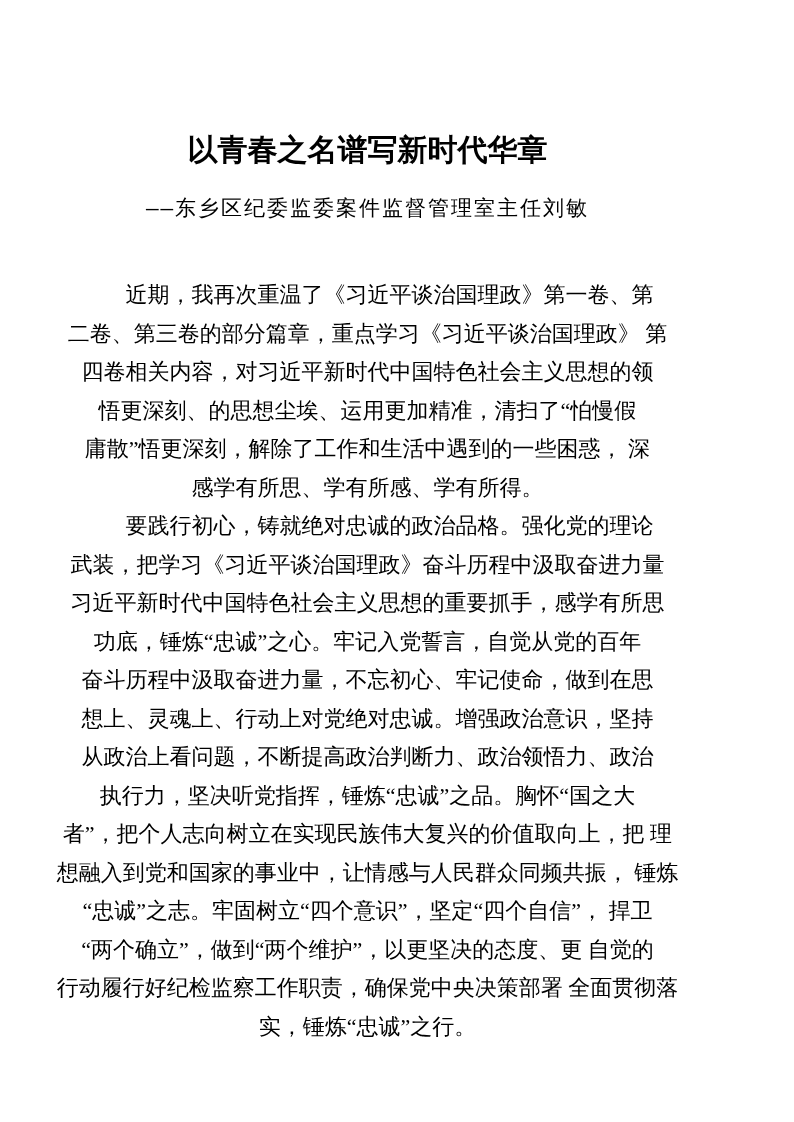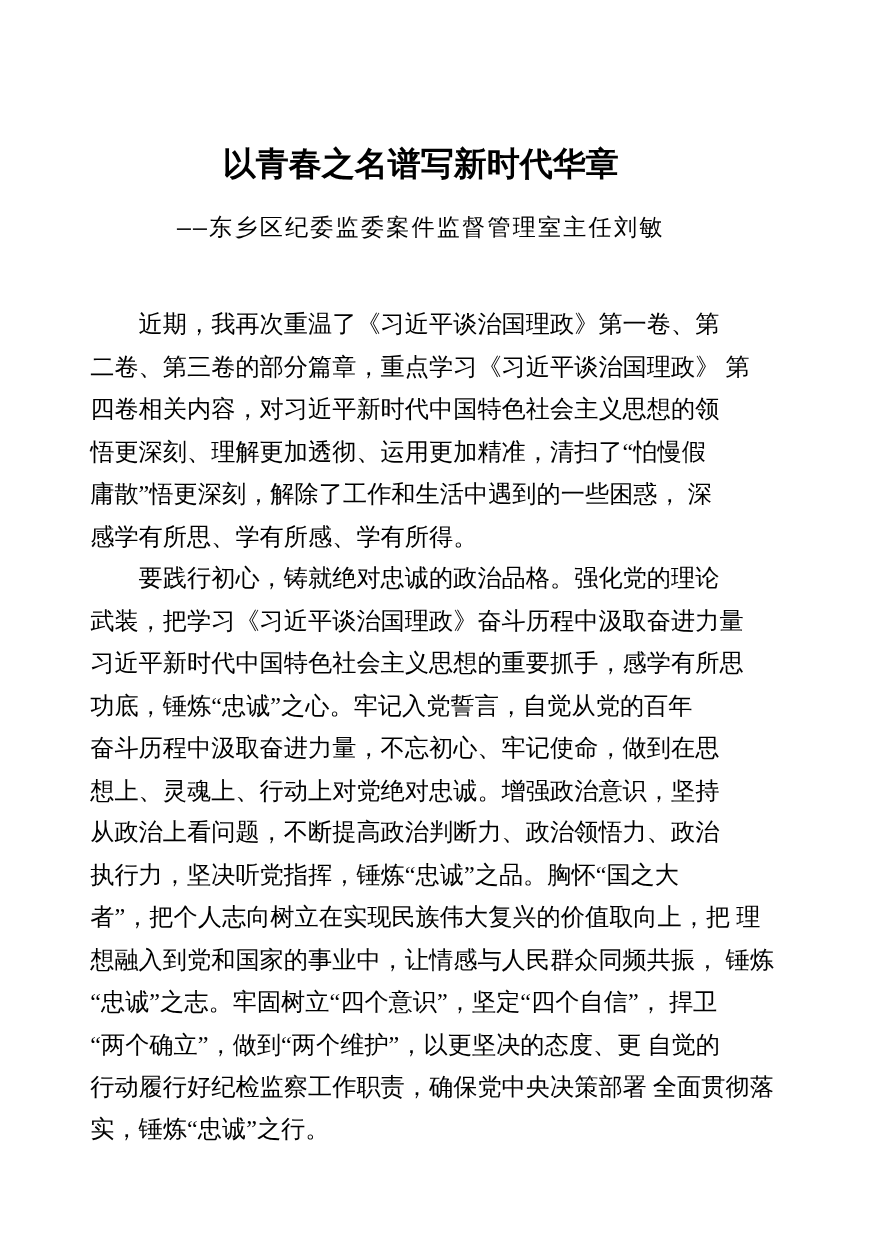--- a/index.html
+++ b/index.html
@@ -8,21 +8,21 @@
     background: #ffffff;
   }
   .page {
     position: relative;
     width: 794px;
     height: 1122px;
     margin: 0 auto;
     background: #ffffff;
     color: #000000;
     box-sizing: border-box;
-    padding: 128px 111px 0 82px;
+    padding: 128px 111px 0 52px;
     font-family: "Liberation Serif", "DejaVu Serif", serif;
     overflow: hidden;
   }
   .doc-title {
     margin: 0;
     text-align: center;
     font-size: 30px;
     font-weight: bold;
     line-height: 44px;
     letter-spacing: 0px;
@@ -35,20 +35,21 @@
     font-weight: normal;
     line-height: 32px;
     letter-spacing: 2px;
     color: #000000;
     font-family: Liberation Mono, monospace;
   }
   .doc-body {
     margin-top: 50px;
     font-size: 22px;
     color: #000000;
+    text-align: center;
   }
   .para {
     margin: 0;
     padding: 0;
   }
   .line {
     line-height: 38.5px;
     height: 38.5px;
     white-space: pre;
     overflow: visible;
@@ -66,21 +67,21 @@
   <h1 class="doc-title">以青春之名谱写新时代华章</h1>
 
   <div class="doc-byline">——东乡区纪委监委案件监督管理室主任刘敏</div>
 
   <div class="doc-body">
 
     <div class="para">
       <div class="line first-line">近期，我再次重温了《习近平谈治国理政》第一卷、第</div>
       <div class="line">二卷、第三卷的部分篇章，重点学习《习近平谈治国理政》 第</div>
       <div class="line">四卷相关内容，对习近平新时代中国特色社会主义思想的领</div>
-      <div class="line">悟更深刻、理解更加透彻、运用更加精准，清扫了“怕慢假</div>
+      <div class="line">悟更深刻、的思想尘埃、运用更加精准，清扫了“怕慢假</div>
       <div class="line">庸散”悟更深刻，解除了工作和生活中遇到的一些困惑， 深</div>
       <div class="line">感学有所思、学有所感、学有所得。</div>
     </div>
 
     <div class="para">
       <div class="line first-line">要践行初心，铸就绝对忠诚的政治品格。强化党的理论</div>
       <div class="line">武装，把学习《习近平谈治国理政》奋斗历程中汲取奋进力量</div>
       <div class="line">习近平新时代中国特色社会主义思想的重要抓手，感学有所思</div>
       <div class="line">功底，锤炼“忠诚”之心。牢记入党誓言，自觉从党的百年</div>
       <div class="line">奋斗历程中汲取奋进力量，不忘初心、牢记使命，做到在思</div>

